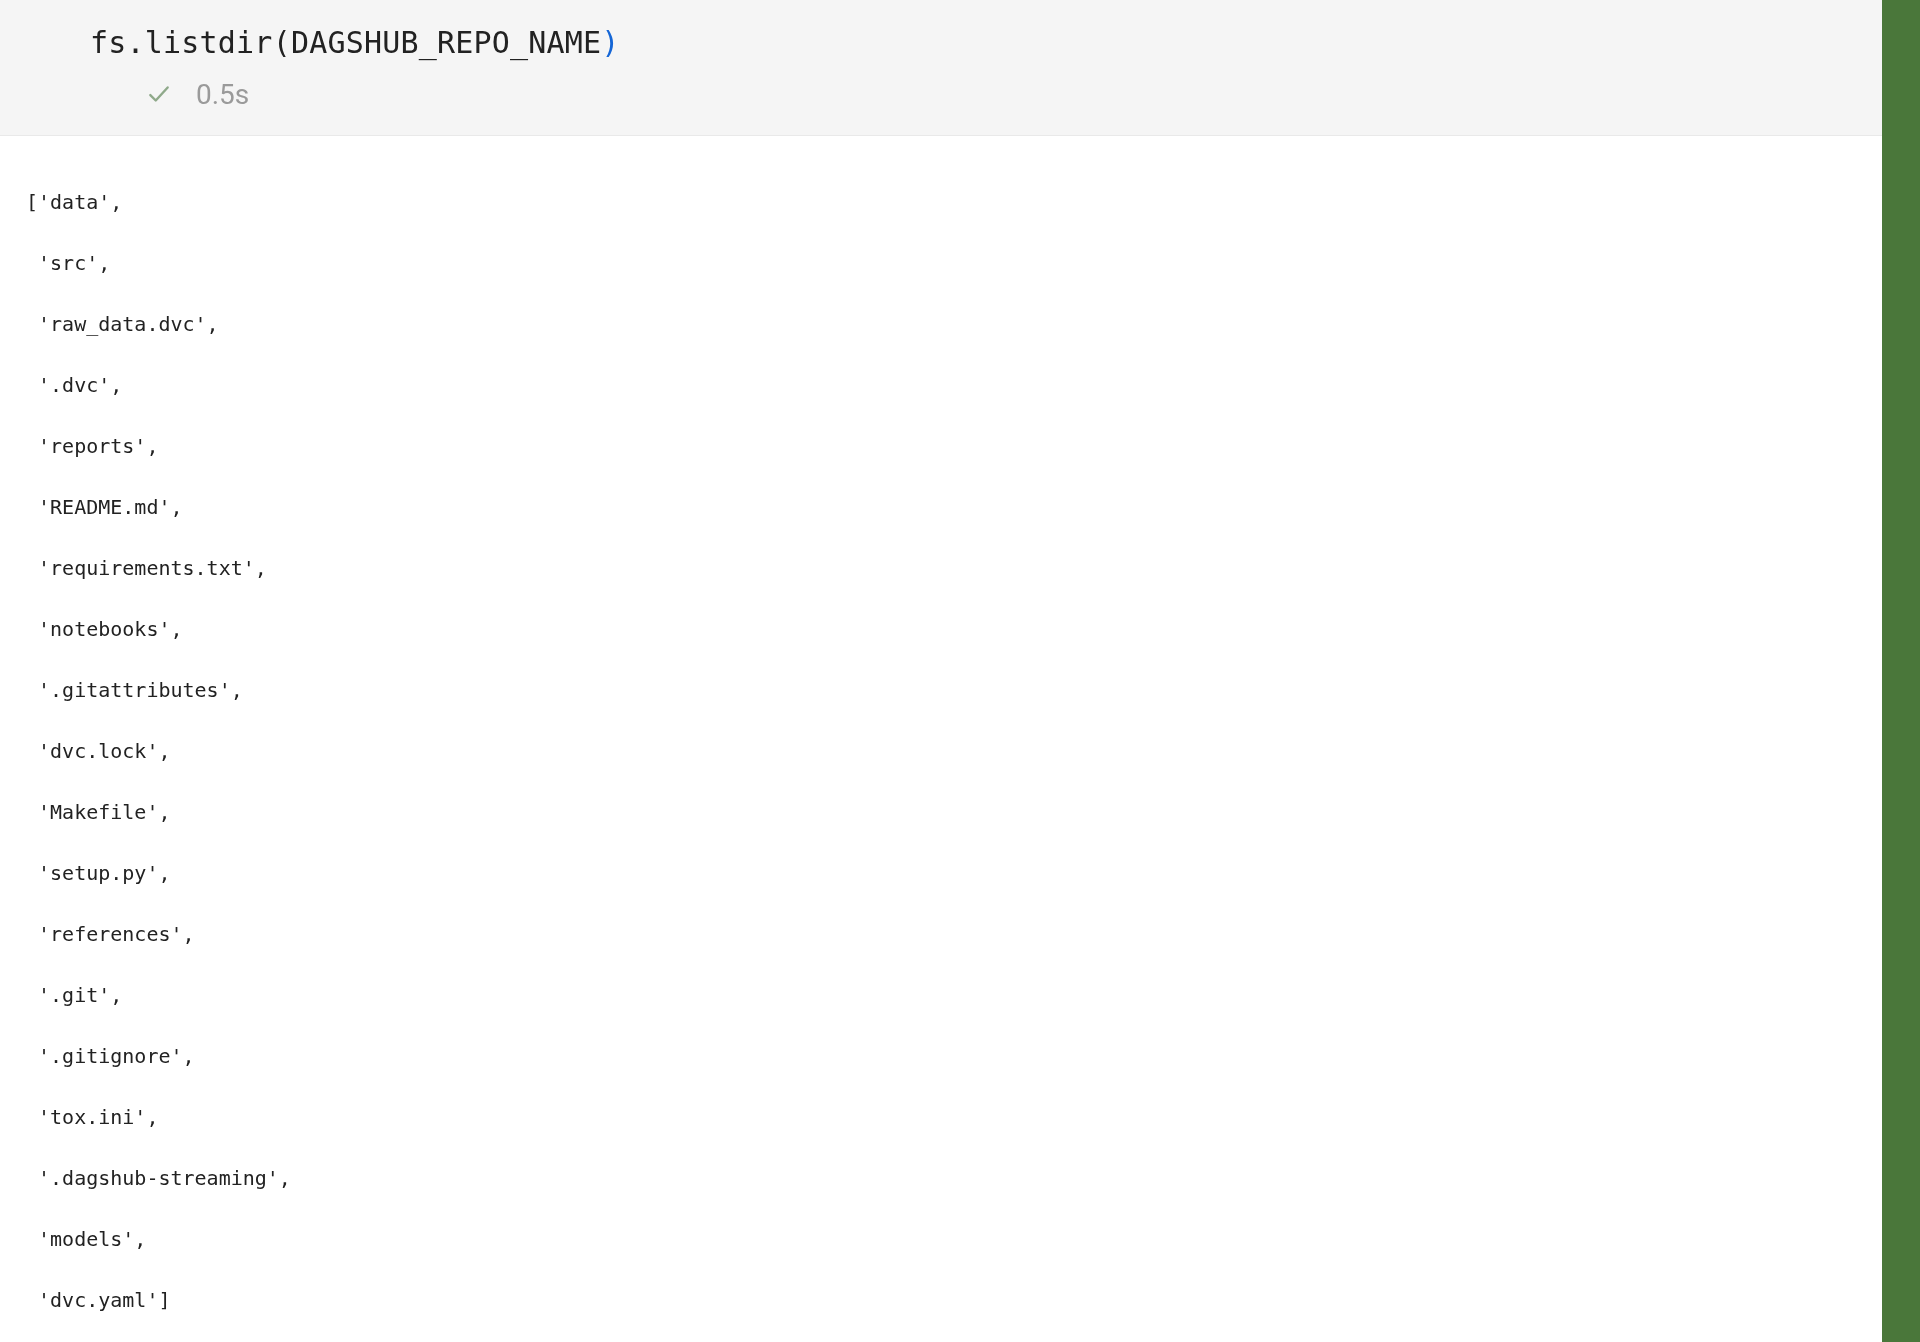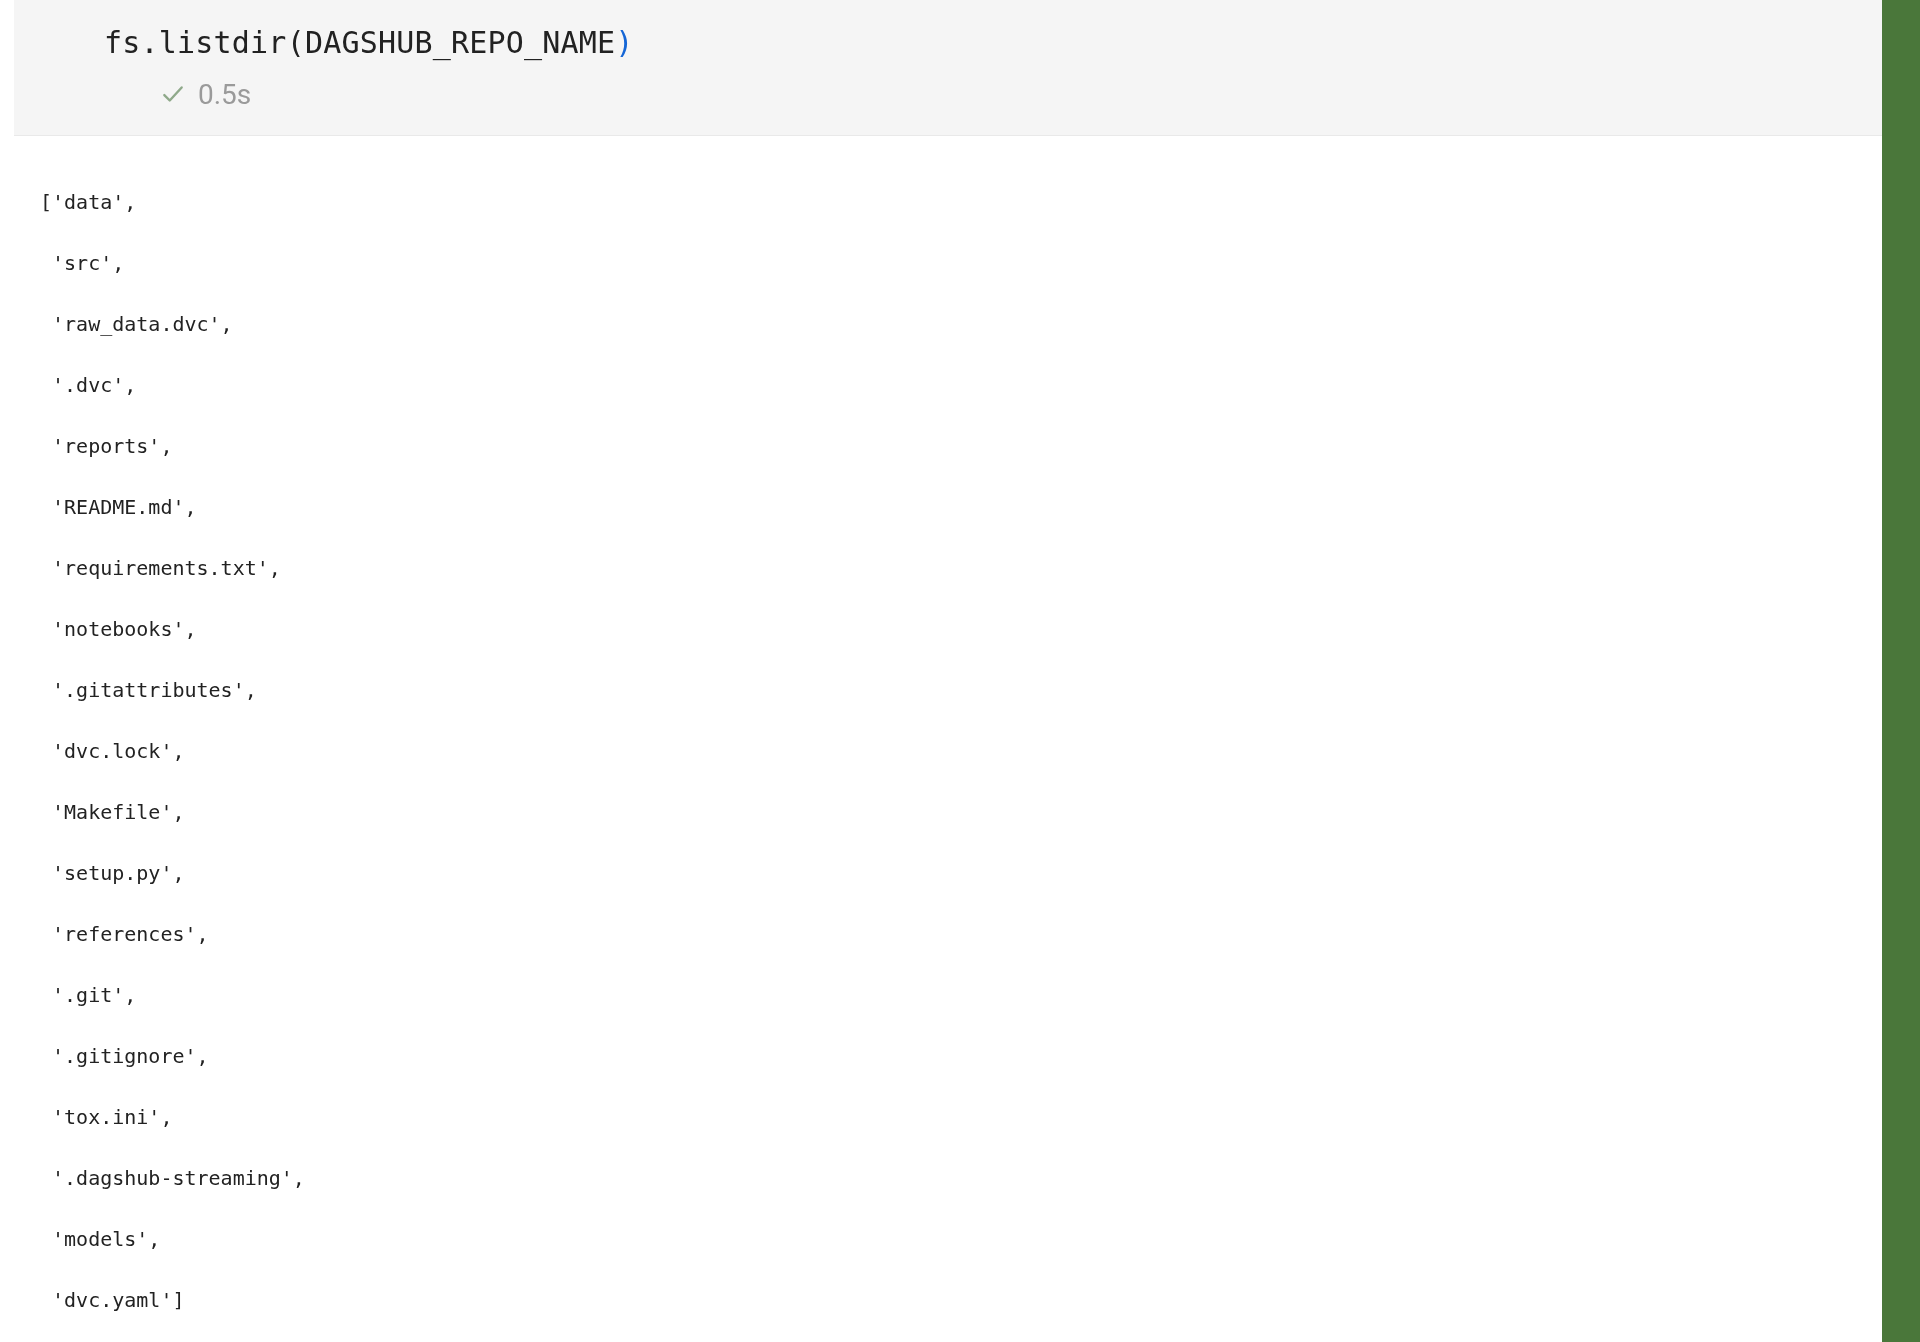--- a/index.html
+++ b/index.html
@@ -11,21 +11,21 @@
     font-family: "SF Mono", "Menlo", "Consolas", "DejaVu Sans Mono", monospace;
     overflow: hidden;
   }
   .stage {
     position: relative;
     width: 1920px;
     height: 1342px;
   }
   .cell-area {
     position: absolute;
-    left: 14px;
+    left: 0;
     top: 0;
     width: 1882px;
     height: 1342px;
     background: #ffffff;
     border-right: 1px solid #ececec;
   }
   .cell-input {
     background: #f5f5f5;
     border-bottom: 1px solid #e9e9e9;
     padding: 24px 0 24px 90px;
@@ -37,21 +37,21 @@
     color: #222;
     letter-spacing: 0.2px;
   }
   .tok-plain { color: #222; }
   .tok-paren-open { color: #222; }
   .tok-ident { color: #222; }
   .tok-paren-close { color: #1566d6; }
   .status-row {
     display: flex;
     align-items: center;
-    gap: 12px;
+    gap: 24px;
     padding: 16px 0 0 56px;
     font-family: -apple-system, BlinkMacSystemFont, "Segoe UI", Roboto, "Helvetica Neue", Arial, sans-serif;
     color: #9a9a9a;
     font-size: 28px;
   }
   .check-icon svg { display:block; }
   .output-area {
     padding: 36px 0 0 26px;
   }
   .output-text {

